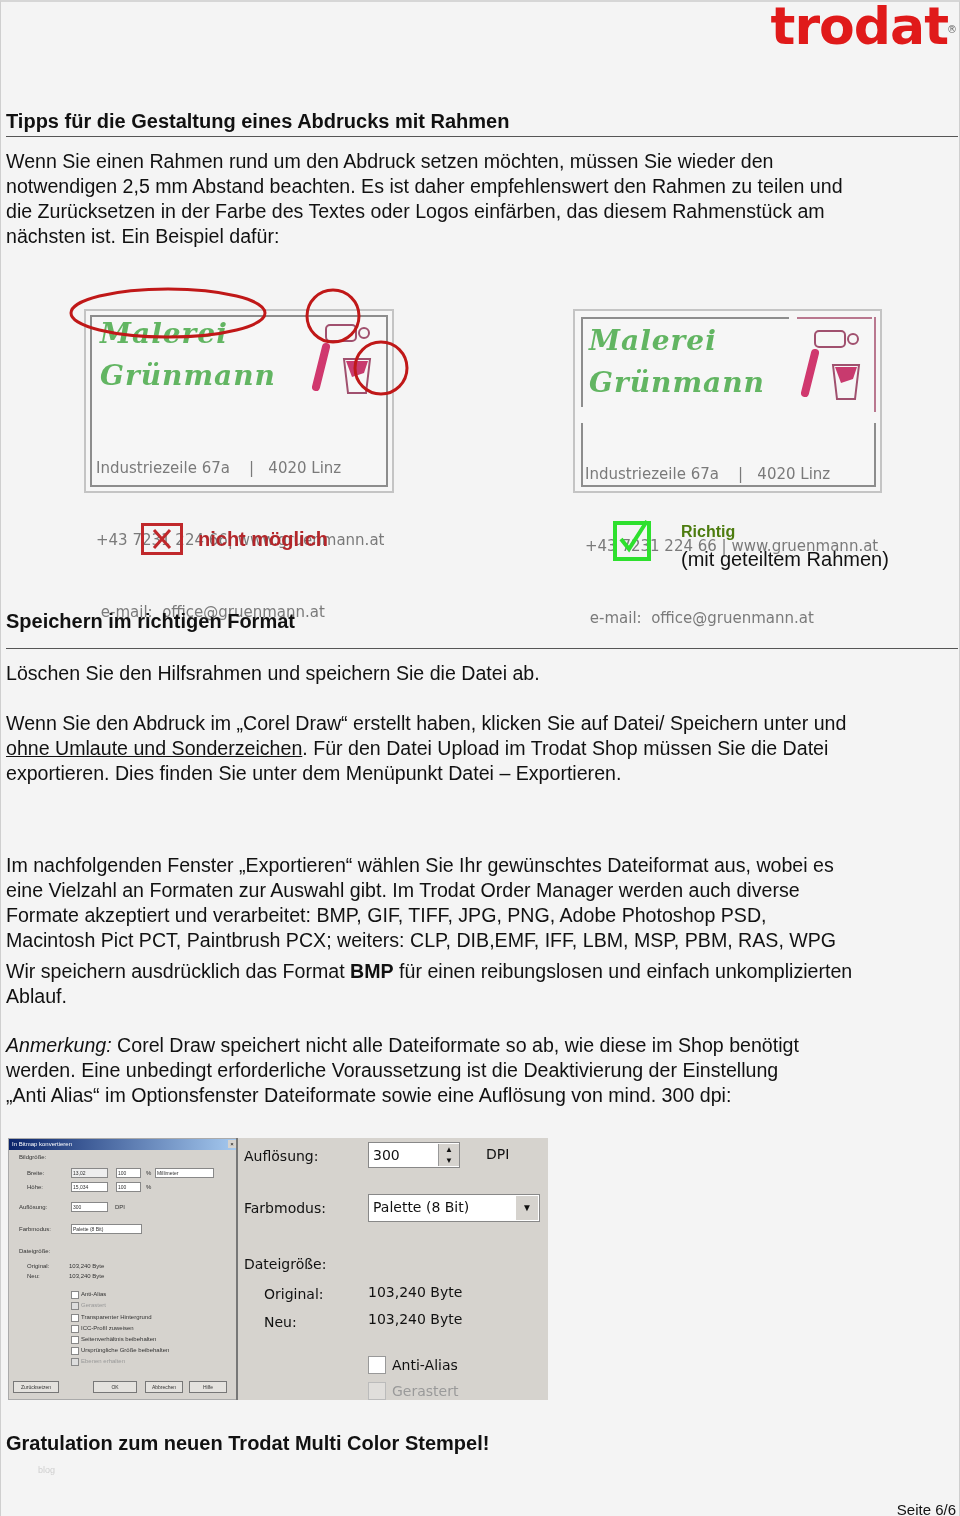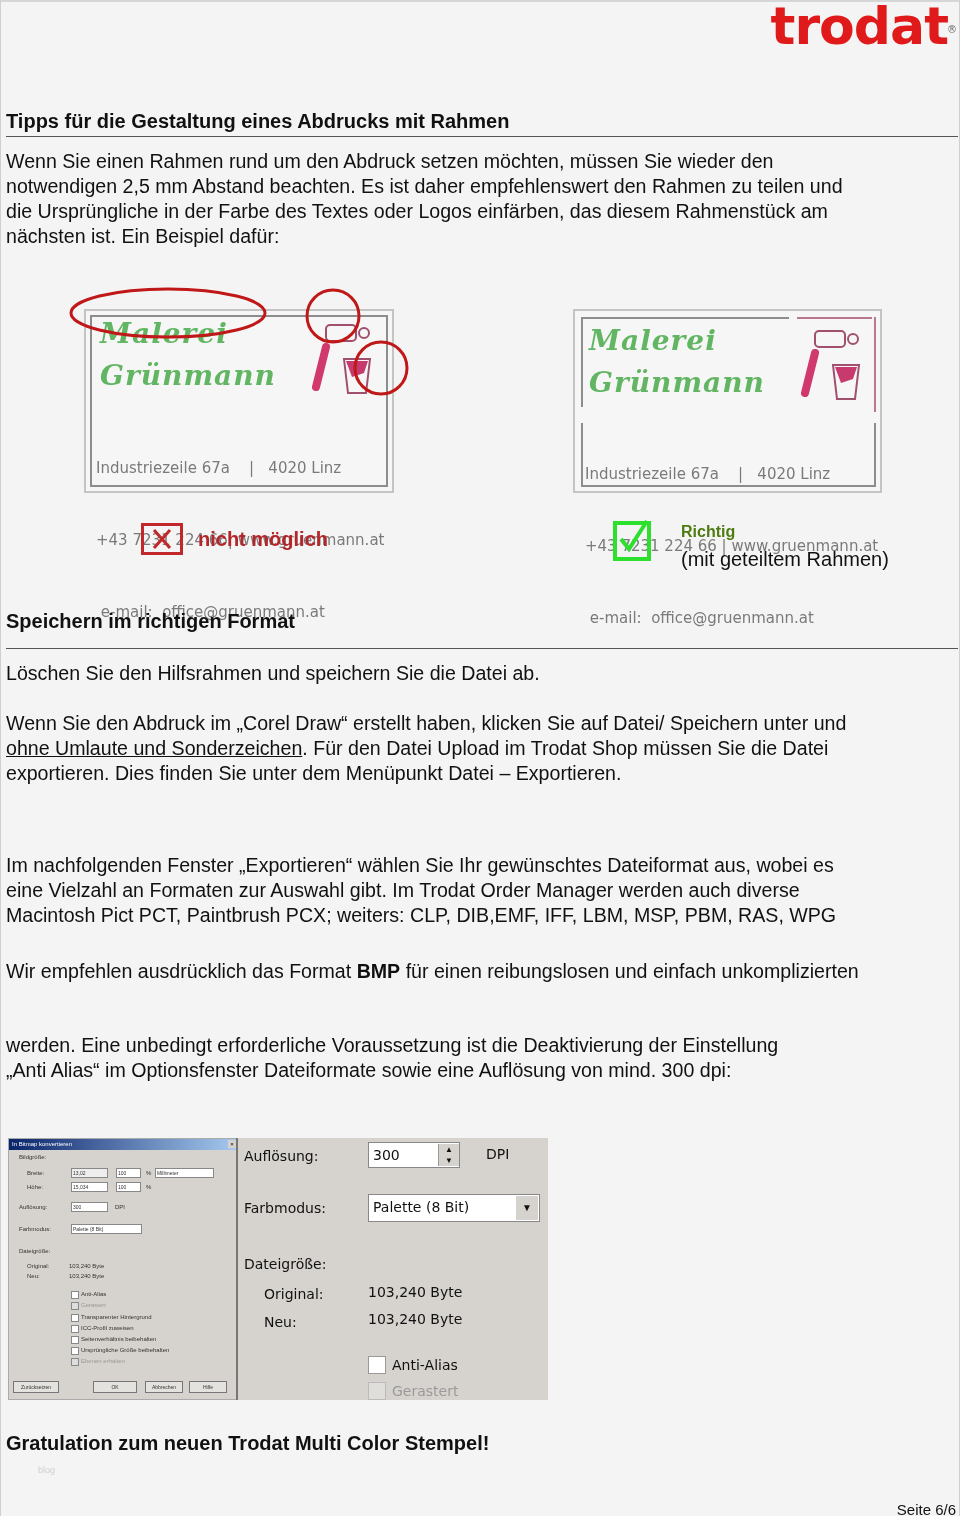--- a/index.html
+++ b/index.html
@@ -45,21 +45,21 @@
 
 <div class="page-border"></div>
 
 <div class="logo"><span>trodat</span><sup>®</sup></div>
 
 <div class="h2" style="top:110px">Tipps für die Gestaltung eines Abdrucks mit Rahmen</div>
 <div class="rule" style="top:136px"></div>
 <div class="p" style="top:149px">
   <div>Wenn Sie einen Rahmen rund um den Abdruck setzen möchten, müssen Sie wieder den</div>
   <div>notwendigen 2,5 mm Abstand beachten. Es ist daher empfehlenswert den Rahmen zu teilen und</div>
-  <div>die Ursprüngliche in der Farbe des Textes oder Logos einfärben, das diesem Rahmenstück am</div>
+  <div>die Zurücksetzen in der Farbe des Textes oder Logos einfärben, das diesem Rahmenstück am</div>
   <div>nächsten ist. Ein Beispiel dafür:</div>
 </div>
 
 <div class="stamp" style="left:84px; top:309px; width:306px; height:180px;">
   <div class="inner"></div>
   <div class="script" style="left:14px; top:6px;">Malerei</div>
   <div class="script" style="left:14px; top:48px;">Grünmann</div>
   <div class="addr" style="left:10px; top:97px;">
     <div>Industriezeile 67a    |   4020 Linz</div>
     <div>+43 7231 224 66| www.gruenmann.at</div>
@@ -126,26 +126,29 @@
 <div class="rule" style="top:648px"></div>
 <div class="p" style="top:661px">Löschen Sie den Hilfsrahmen und speichern Sie die Datei ab.</div>
 <div class="p" style="top:711px">
   <div>Wenn Sie den Abdruck im „Corel Draw“ erstellt haben, klicken Sie auf Datei/ Speichern unter und</div>
   <div><span class="u">ohne Umlaute und Sonderzeichen</span><span>. Für den Datei Upload im Trodat Shop müssen Sie die Datei</span></div>
   <div>exportieren. Dies finden Sie unter dem Menüpunkt Datei – Exportieren.</div>
 </div>
 <div class="p" style="top:853px">
   <div>Im nachfolgenden Fenster „Exportieren“ wählen Sie Ihr gewünschtes Dateiformat aus, wobei es</div>
   <div>eine Vielzahl an Formaten zur Auswahl gibt. Im Trodat Order Manager werden auch diverse</div>
+  <div>Formate akzeptiert und verarbeitet: BMP, GIF, TIFF, JPG, PNG, Adobe Photoshop PSD,</div>
   <div>Macintosh Pict PCT, Paintbrush PCX; weiters: CLP, DIB,EMF, IFF, LBM, MSP, PBM, RAS, WPG</div>
 </div>
 <div class="p" style="top:959px">
-  <div><span>Wir empfehlen ausdrücklich das Format </span><b>BMP</b><span> für einen reibungslosen und einfach unkomplizierten</span></div>
+  <div><span>Wir speichern ausdrücklich das Format </span><b>BMP</b><span> für einen reibungslosen und einfach unkomplizierten</span></div>
+  <div>Ablauf.</div>
 </div>
 <div class="p" style="top:1033px">
+  <div><i>Anmerkung:</i><span> Corel Draw speichert nicht alle Dateiformate so ab, wie diese im Shop benötigt</span></div>
   <div>werden. Eine unbedingt erforderliche Voraussetzung ist die Deaktivierung der Einstellung</div>
   <div>„Anti Alias“ im Optionsfenster Dateiformate sowie eine Auflösung von mind. 300 dpi:</div>
 </div>
 
 <div class="dlg">
   <div class="dlg-title">In Bitmap konvertieren</div>
   <div class="dlg-x">×</div>
   <div class="d" style="left:10px; top:15px;">Bildgröße:</div>
   <div class="d" style="left:18px; top:31px;">Breite:</div>
   <div class="dbox" style="left:62px; top:29px; width:34px; background:#eee;">13,02</div>

